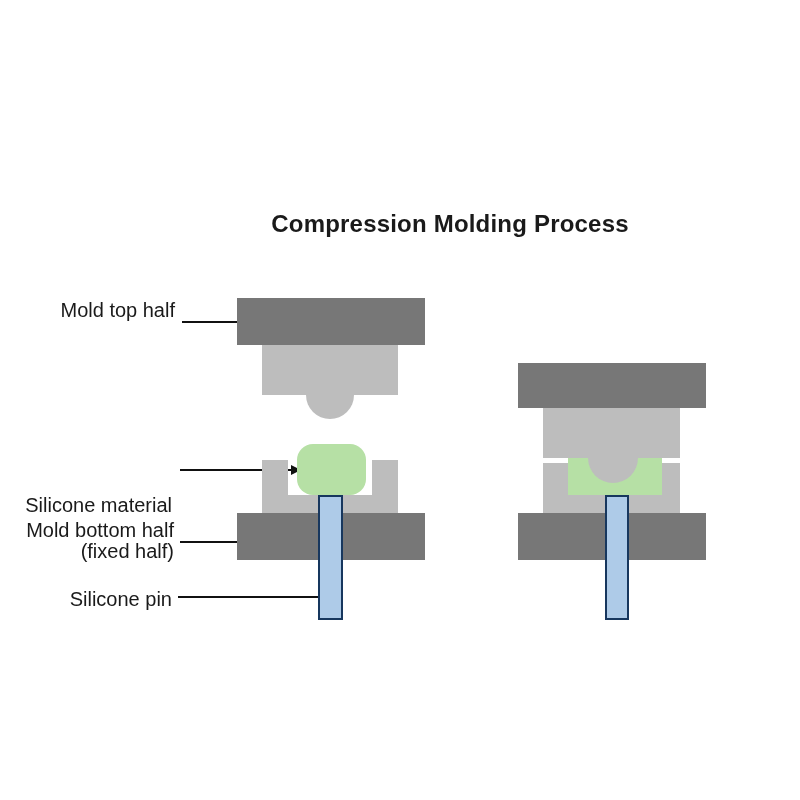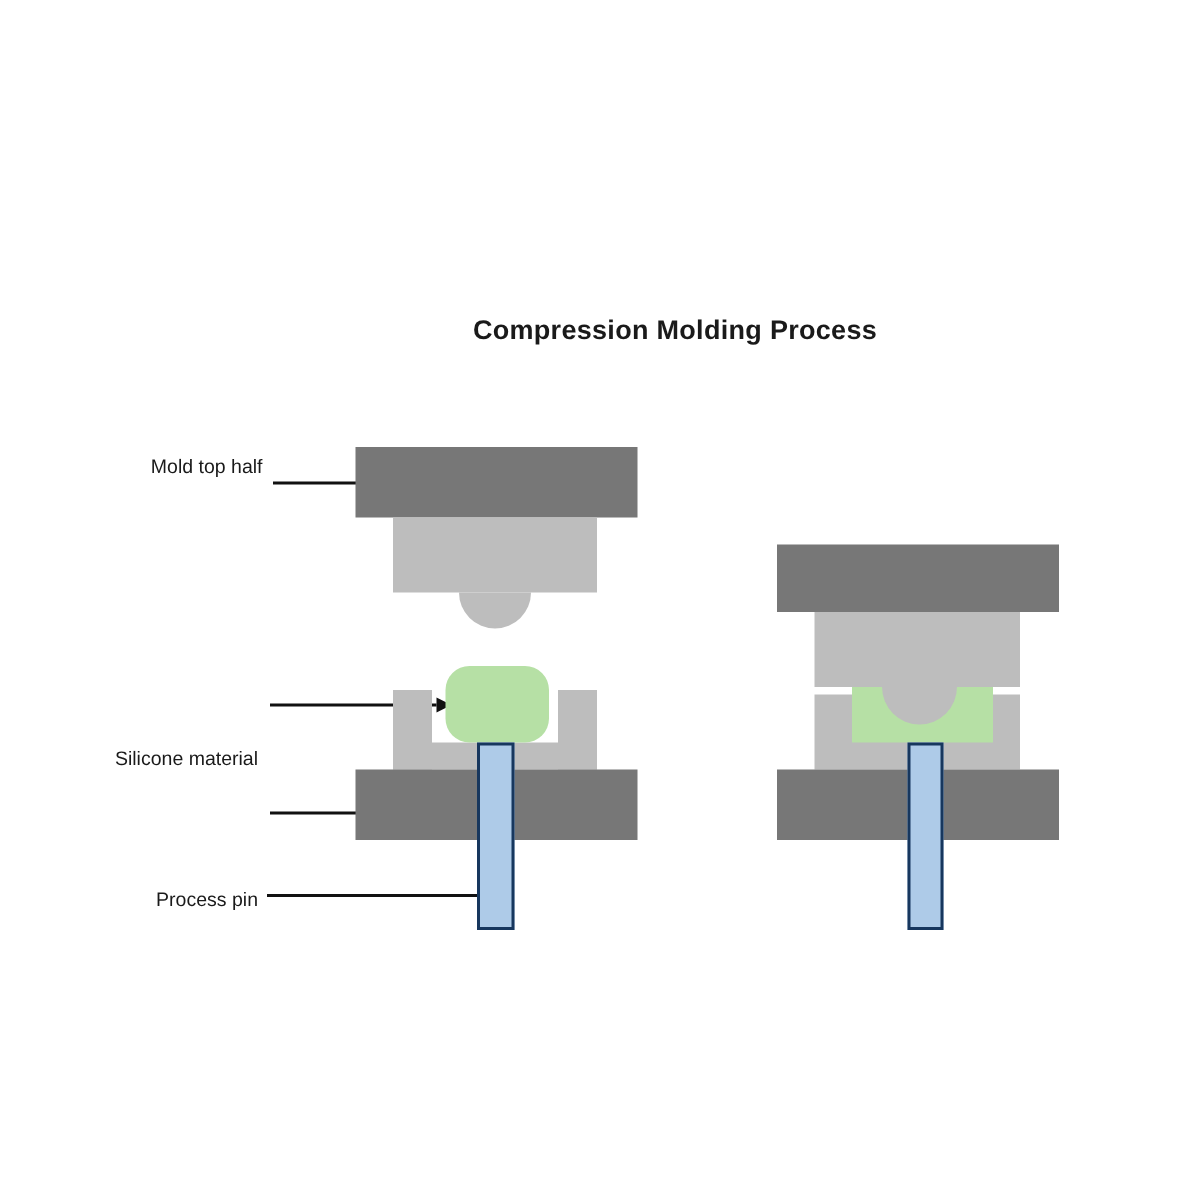--- a/index.html
+++ b/index.html
@@ -13,24 +13,24 @@
   }
   html,body{margin:0;padding:0;background:var(--bg);}
   .canvas{
     position:relative;width:800px;height:800px;background:var(--bg);
     font-family:"Liberation Sans", sans-serif;color:var(--text);
     overflow:hidden;
   }
   .abs{position:absolute;}
   .title{
     left:100px;right:0;top:210px;text-align:center;
-    font-size:18px;font-weight:bold;letter-spacing:.2px;color:var(--text);
+    font-size:24px;font-weight:bold;letter-spacing:.2px;color:var(--text);
   }
   .label{
-    text-align:right;font-size:13px;line-height:21px;color:var(--text);
+    text-align:right;font-size:20px;line-height:21px;color:var(--text);
   }
   .dark{background:var(--mold-dark);}
   .light{background:var(--mold-light);}
   .green{background:var(--silicone);}
   .dome{background:var(--mold-light);border-radius:0 0 50% 50% / 0 0 100% 100%;}
   .pin{
     background:var(--pin-fill);
     border:2px solid var(--pin-border);
     box-sizing:border-box;
   }
@@ -49,22 +49,26 @@
 <div class="canvas">
 
   <div class="abs title">Compression Molding Process</div>
 
   <div class="abs label" style="left:20px;width:155px;top:300px;">
     <div>Mold top half</div>
   </div>
 
   <div class="abs label" style="left:20px;width:152px;top:459px;margin-top:36px;">Silicone material</div>
 
+  <div class="abs label" style="left:20px;width:154px;top:520px;">
+    <div>Mold bottom half</div>
+    <div>(fixed half)</div>
+  </div>
 
-  <div class="abs label" style="left:20px;width:152px;top:589px;">Process pin</div>
+  <div class="abs label" style="left:20px;width:152px;top:589px;">Silicone pin</div>
 
   <div class="abs arrow" style="left:182px;top:321px;width:107px;"></div>
   <div class="abs arrow" style="left:180px;top:469px;width:111px;"></div>
   <div class="abs arrow" style="left:180px;top:541px;width:103px;"></div>
   <div class="abs arrow" style="left:178px;top:596px;width:149px;"></div>
 
   <div class="abs">
 
     <div class="abs dark" style="left:237px;top:298px;width:188px;height:47px;"></div>
 

